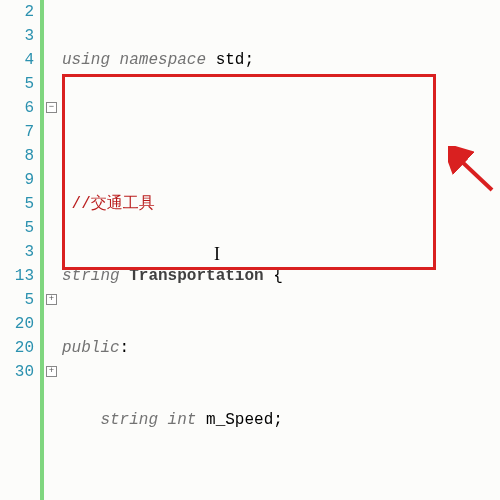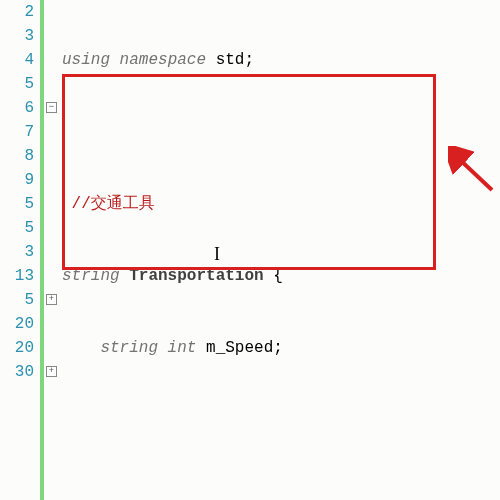--- a/index.html
+++ b/index.html
@@ -126,20 +126,21 @@
     <div>
         <span class="fold-icon">+</span>
       </div>
   </div>
 
   <div class="code">
     <div class="code-line"><span class="kw">using</span><span class="kw"> namespace</span><span> std;</span></div>
     <div class="code-line"></div>
     <div class="code-line"> <span class="comment">//交通工具</span></div>
     <div class="code-line"><span class="kw">string</span><span class="type"> Transportation</span><span> {</span></div>
+    <div class="code-line"><span class="kw">public</span><span>:</span></div>
     <div class="code-line"><span class="kw">    string</span><span class="kw"> int</span><span> m_Speed;</span></div>
     
     
     
     
     
     
     
     
     

